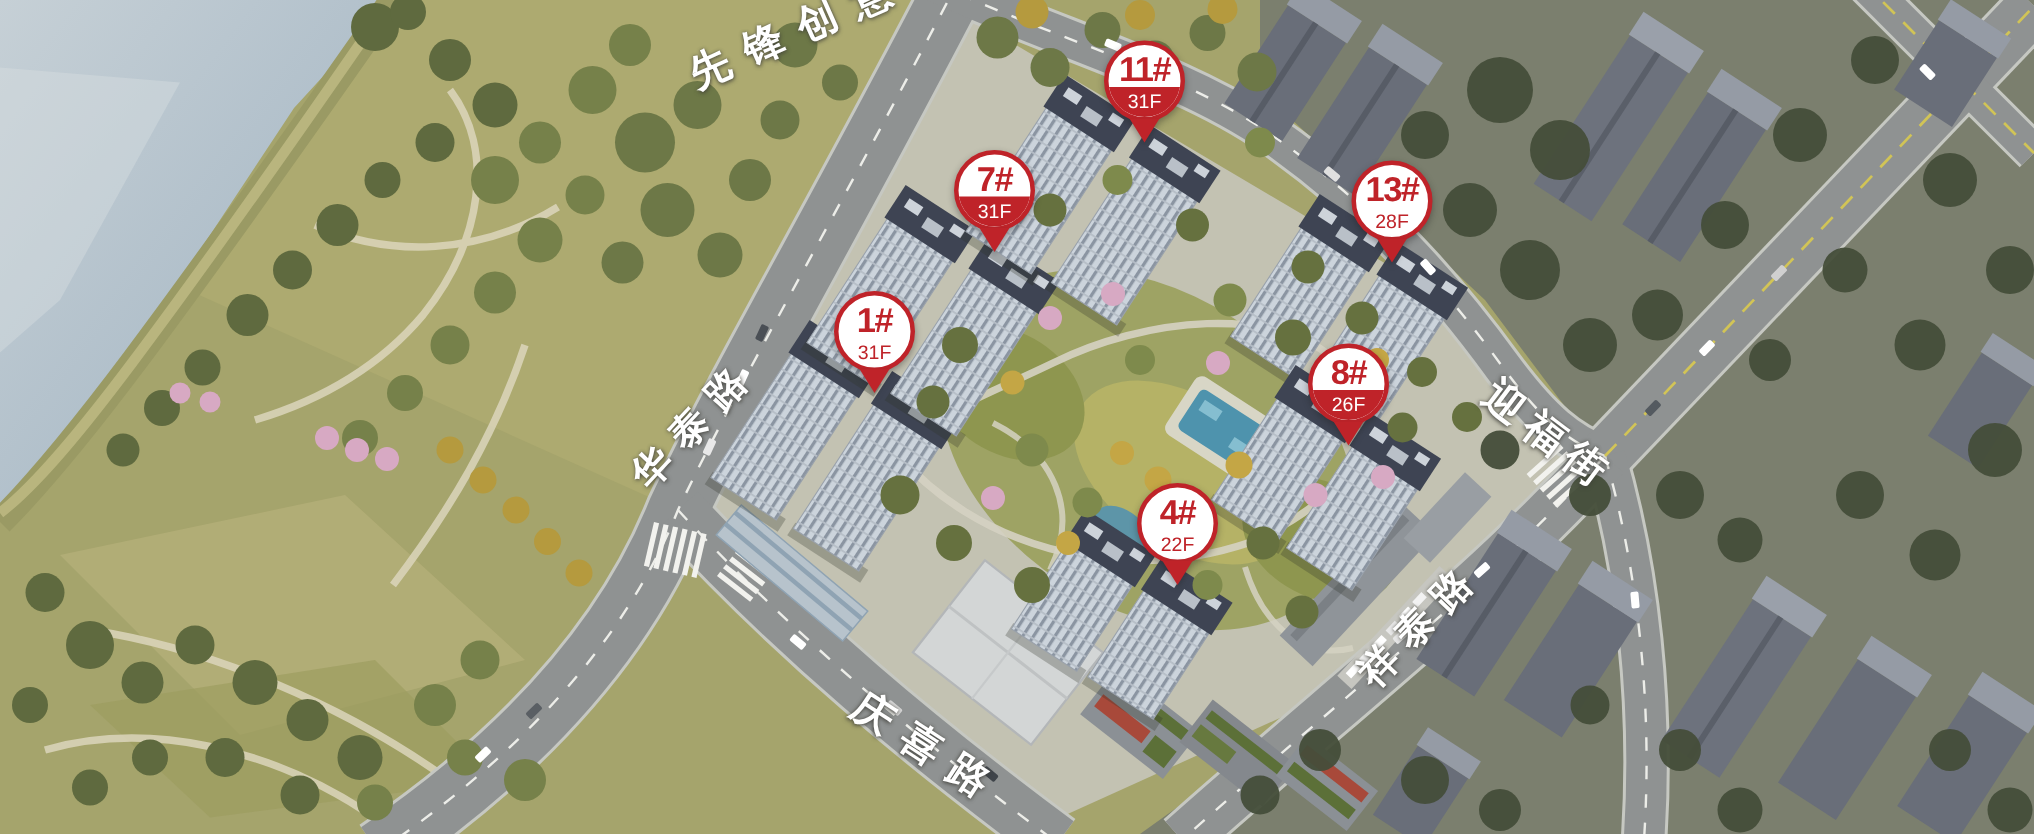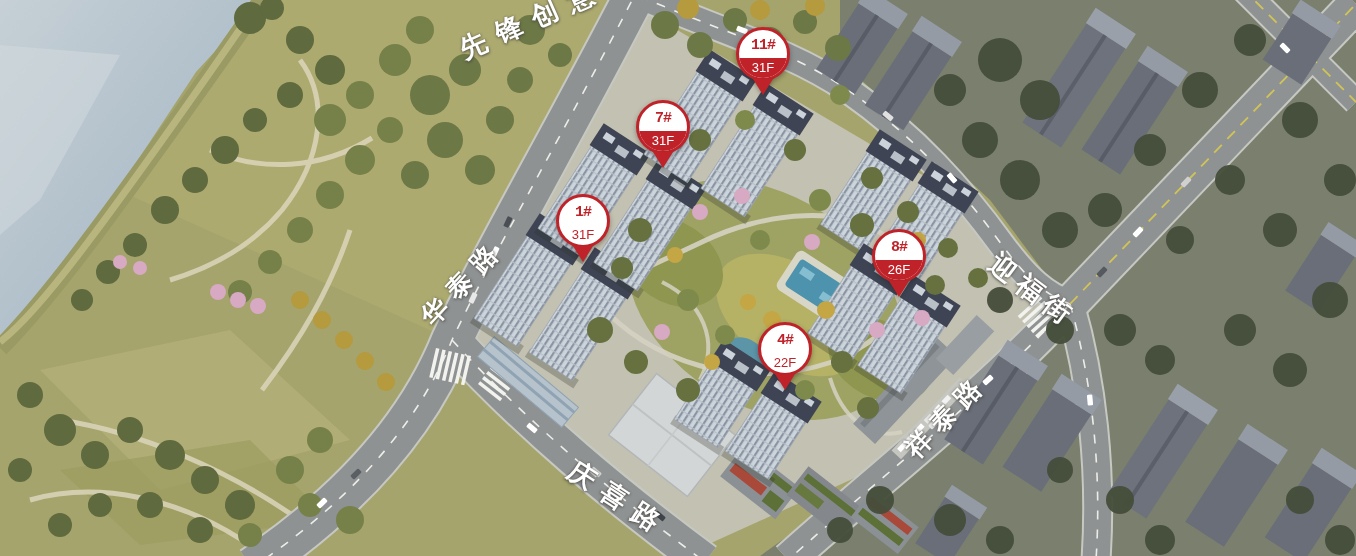--- a/index.html
+++ b/index.html
@@ -8,22 +8,22 @@
   .stage svg{position:absolute;left:0;top:0;}
   
   .road-label{position:absolute;color:#ffffff;font-weight:600;white-space:nowrap;
     text-shadow:0 1px 3px rgba(60,60,55,.8),0 0 2px rgba(80,80,70,.6);
     transform-origin:0 50%;pointer-events:none;}
   
   .pin{position:absolute;width:56px;transform:translate(-50%,-100%);z-index:5;text-align:center;}
   .pin-head{width:54px;height:54px;margin:0 auto;border-radius:50%;background:#fff;
     border:3px solid var(--pin-red);box-sizing:border-box;overflow:hidden;position:relative;
     box-shadow:0 2px 5px rgba(30,30,30,.4);}
-  .pin-num{font-size:15px;font-weight:800;color:var(--pin-red);line-height:26px;margin-top:3px;
-    letter-spacing:-1px;font-family:Liberation Mono, monospace;}
+  .pin-num{font-size:23px;font-weight:800;color:var(--pin-red);line-height:26px;margin-top:3px;
+    letter-spacing:-1px;}
   .pin-floor{position:absolute;left:0;right:0;bottom:0;height:20px;line-height:19px;
     font-size:13px;font-weight:400;}
   .pin--filled .pin-floor{background:var(--pin-red);color:#ffffff;}
   .pin--outline .pin-floor{background:transparent;color:var(--pin-red);}
   .pin-tail{width:0;height:0;margin:-2px auto 0;border-left:10px solid transparent;
     border-right:10px solid transparent;border-top:16px solid var(--pin-red);
     filter:drop-shadow(0 2px 2px rgba(30,30,30,.35));}
 </style>
 </head>
 <body>
@@ -581,20 +581,27 @@
   </div>
   <div class="pin-tail"></div>
 </div>
 <div class="pin pin--filled" style="left:663px;top:168px">
   <div class="pin-head">
     <div class="pin-num">7#</div>
     <div class="pin-floor">31F</div>
   </div>
   <div class="pin-tail"></div>
 </div>
+<div class="pin pin--outline" style="left:928px;top:175px">
+  <div class="pin-head">
+    <div class="pin-num">13#</div>
+    <div class="pin-floor">28F</div>
+  </div>
+  <div class="pin-tail"></div>
+</div>
 <div class="pin pin--outline" style="left:583px;top:262px">
   <div class="pin-head">
     <div class="pin-num">1#</div>
     <div class="pin-floor">31F</div>
   </div>
   <div class="pin-tail"></div>
 </div>
 <div class="pin pin--filled" style="left:899px;top:297px">
   <div class="pin-head">
     <div class="pin-num">8#</div>

